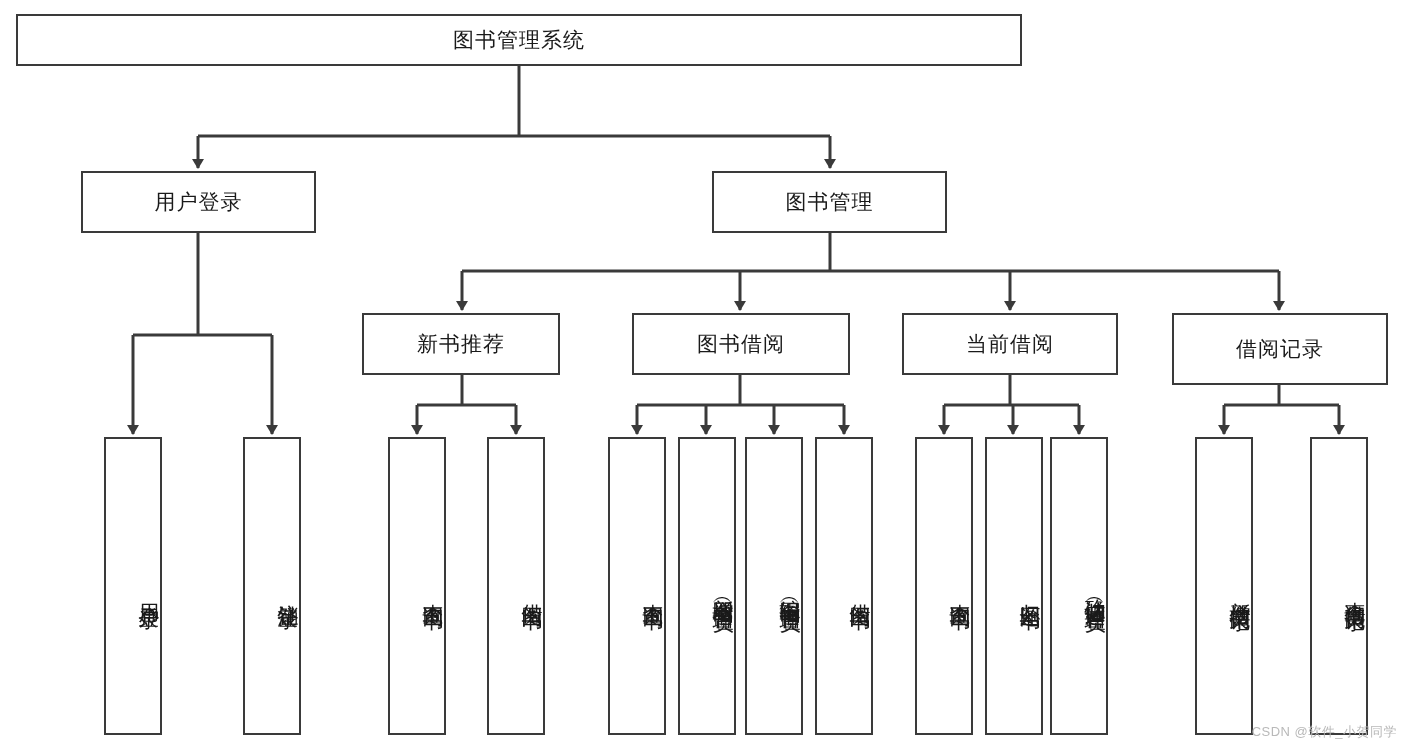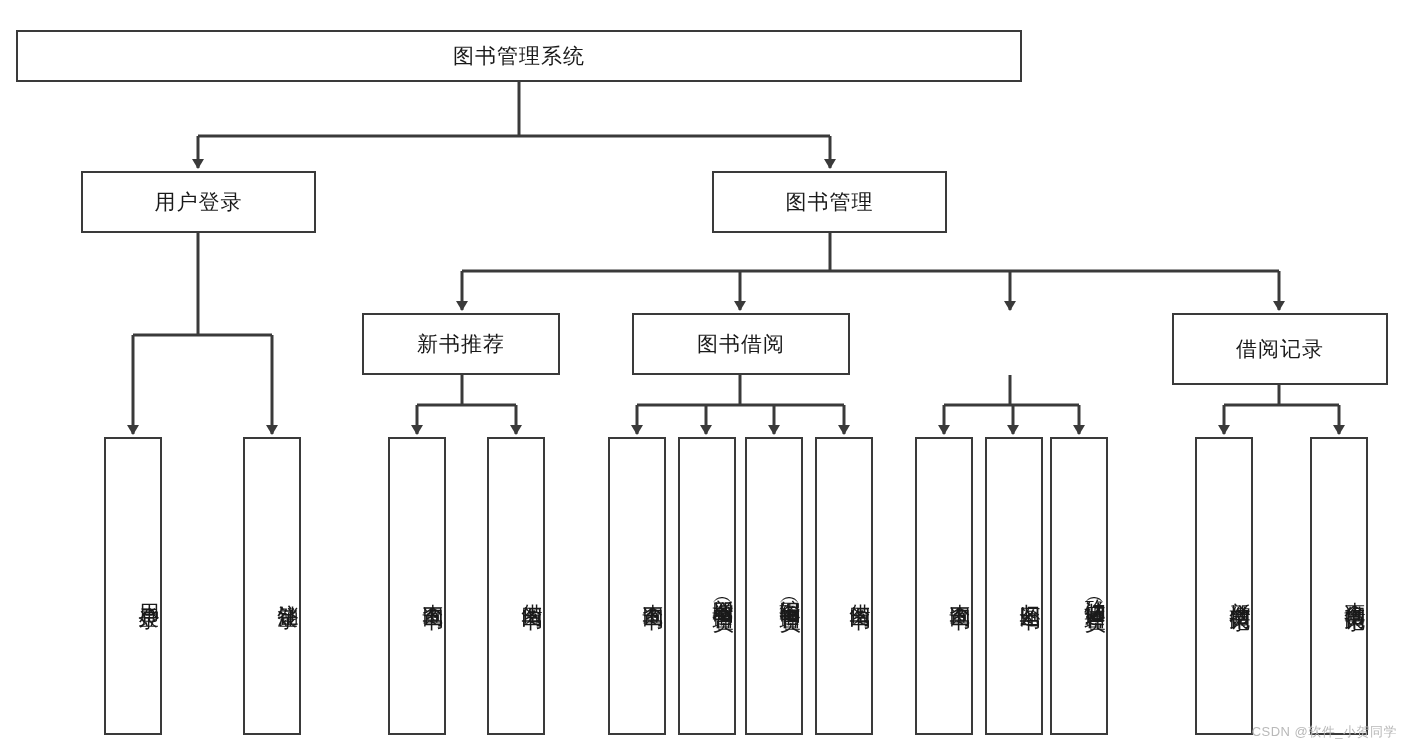--- a/index.html
+++ b/index.html
@@ -111,40 +111,43 @@
       <path d="M1013,405 L1013,434" marker-end="url(#arrow)"></path>
       <path d="M1079,405 L1079,434" marker-end="url(#arrow)"></path>
 
       <path d="M1279,375 L1279,405"></path>
       <path d="M1224,405 L1339,405"></path>
       <path d="M1224,405 L1224,434" marker-end="url(#arrow)"></path>
       <path d="M1339,405 L1339,434" marker-end="url(#arrow)"></path>
     </g>
   </svg>
 
-  <div class="node horizontal" style="left:16px; top:30px; width:1006px; height:52px;">
+  <div class="node horizontal" style="left:16px; top:14px; width:1006px; height:52px;">
     <span>图书管理系统</span>
   </div>
 
   <div class="node horizontal" style="left:81px; top:171px; width:235px; height:62px;">
     <span>用户登录</span>
   </div>
 
   <div class="node horizontal" style="left:712px; top:171px; width:235px; height:62px;">
     <span>图书管理</span>
   </div>
 
   <div class="node horizontal" style="left:362px; top:313px; width:198px; height:62px;">
     <span>新书推荐</span>
   </div>
 
   <div class="node horizontal" style="left:632px; top:313px; width:218px; height:62px;justify-content:center;">
     <span>图书借阅</span>
   </div>
 
+  <div class="node horizontal" style="left:902px; top:313px; width:216px; height:62px;">
+    <span>当前借阅</span>
+  </div>
 
   <div class="node horizontal" style="left:1172px; top:313px; width:216px; height:72px;">
     <span>借阅记录</span>
   </div>
 
   <div class="node vertical" style="left:104px; top:437px; width:58px; height:298px;">
     <span>用户登录</span>
   </div>
 
   <div class="node vertical" style="left:243px; top:437px; width:58px; height:298px;">

